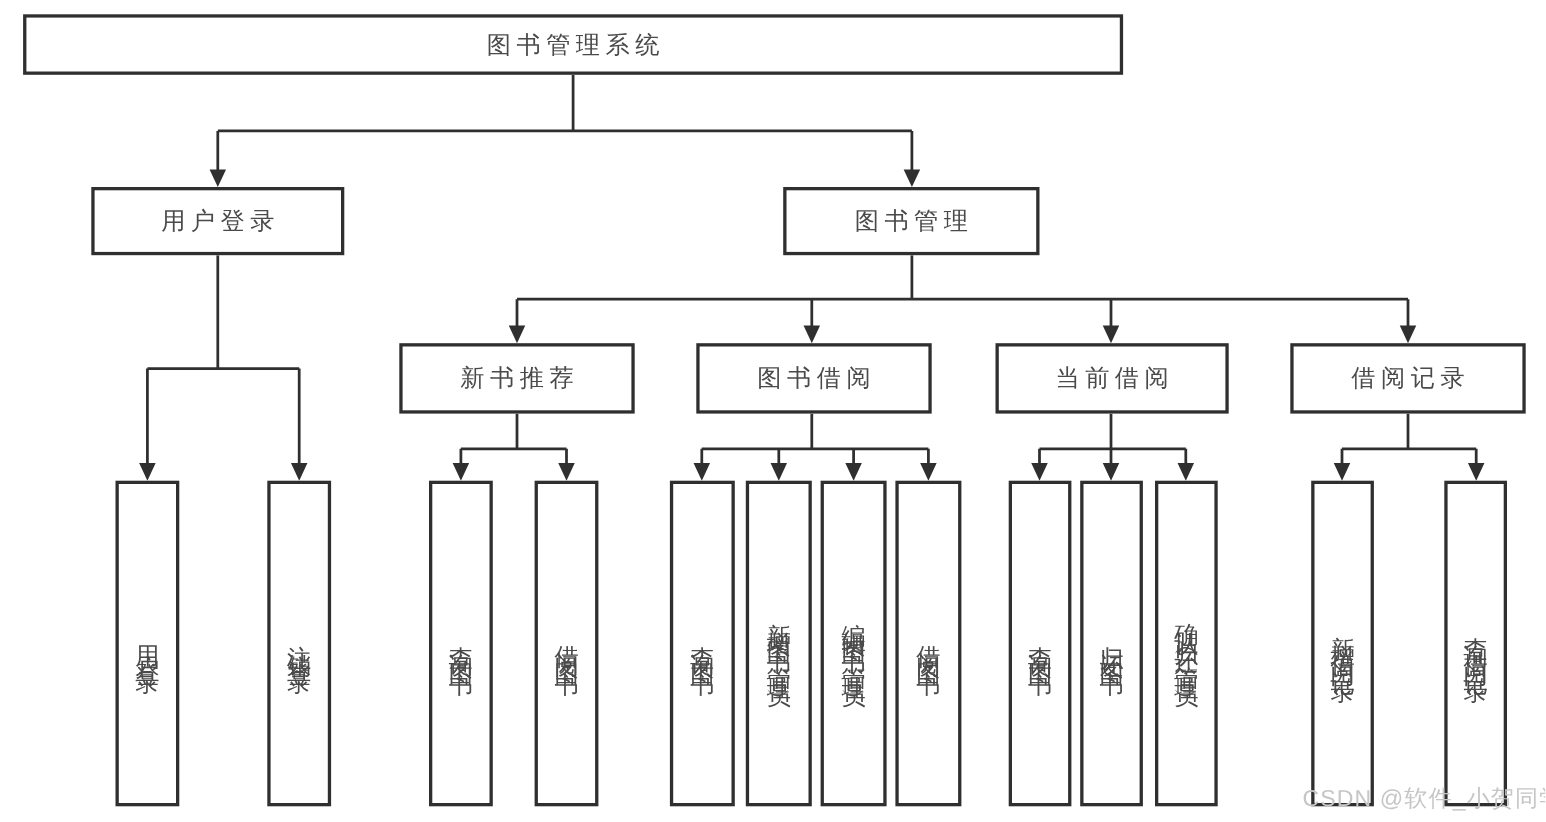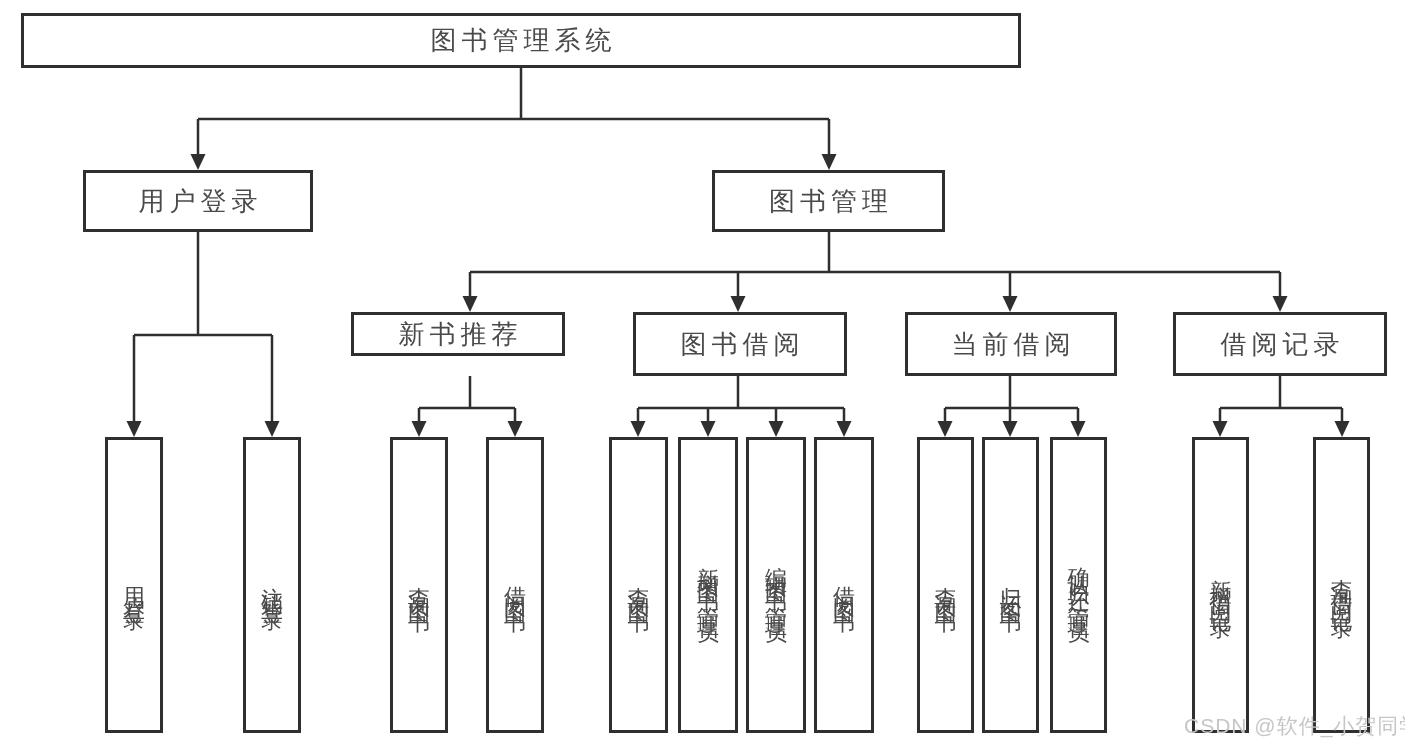--- a/index.html
+++ b/index.html
@@ -15,21 +15,21 @@
     position: absolute;
     background: #ffffff;
     border: 3px solid #2f2f2f;
     box-sizing: border-box;
     display: flex;
     align-items: center;
     justify-content: center;
     z-index: 2;
   }
   .hlabel {
-    font-size: 26px;
+    font-size: 22px;
     color: #4a4a4a;
     letter-spacing: 5px;
     text-indent: 5px;
     white-space: nowrap;
   }
   .vlabel {
     writing-mode: vertical-rl;
     font-size: 22px;
     color: #4a4a4a;
     letter-spacing: 8px;
@@ -107,21 +107,21 @@
     <span class="hlabel">图书管理系统</span>
   </div>
 
   <div class="node" style="left:83px; top:170px; width:230px; height:62px;">
     <span class="hlabel">用户登录</span>
   </div>
   <div class="node" style="left:712px; top:170px; width:233px; height:62px;align-items:center;">
     <span class="hlabel">图书管理</span>
   </div>
 
-  <div class="node" style="left:351px; top:312px; width:214px; height:44px;">
+  <div class="node" style="left:363px; top:312px; width:214px; height:64px;">
     <span class="hlabel">新书推荐</span>
   </div>
   <div class="node" style="left:633px; top:312px; width:214px; height:64px;">
     <span class="hlabel">图书借阅</span>
   </div>
   <div class="node" style="left:905px; top:312px; width:212px; height:64px;">
     <span class="hlabel">当前借阅</span>
   </div>
   <div class="node" style="left:1173px; top:312px; width:214px; height:64px;">
     <span class="hlabel">借阅记录</span>

